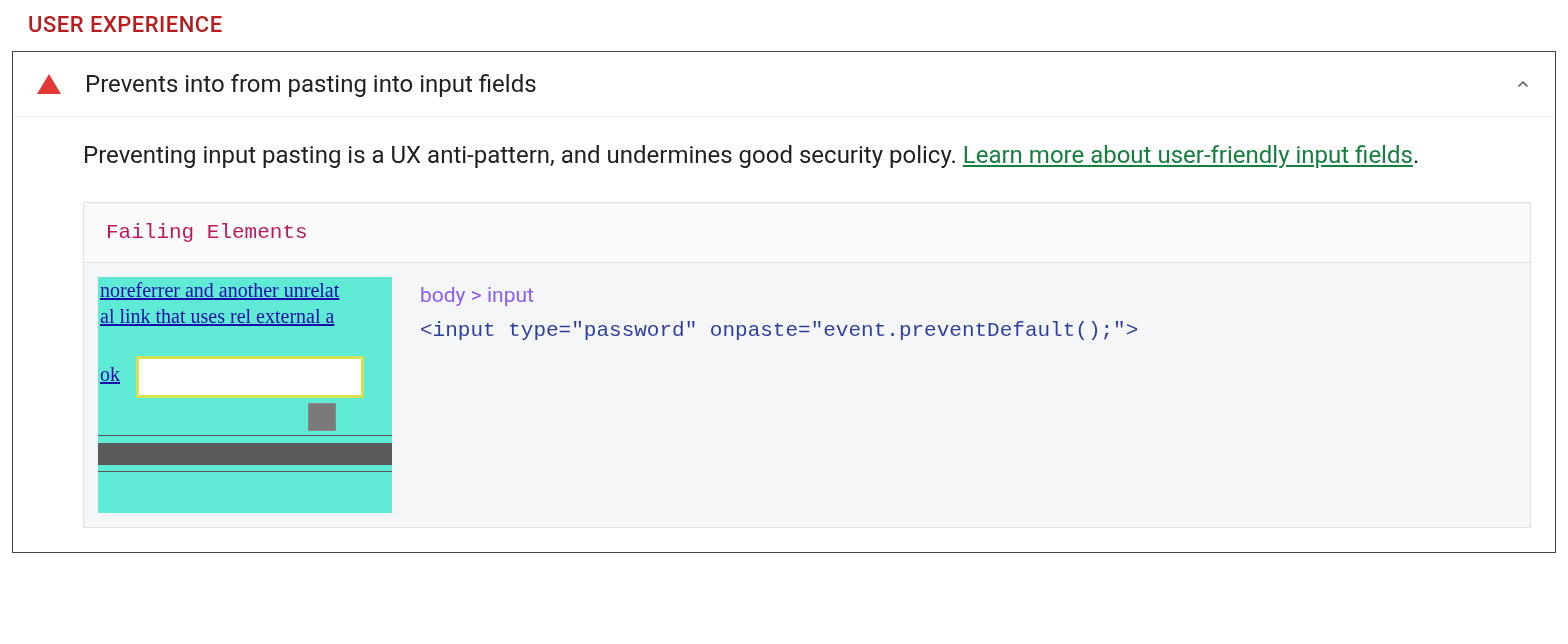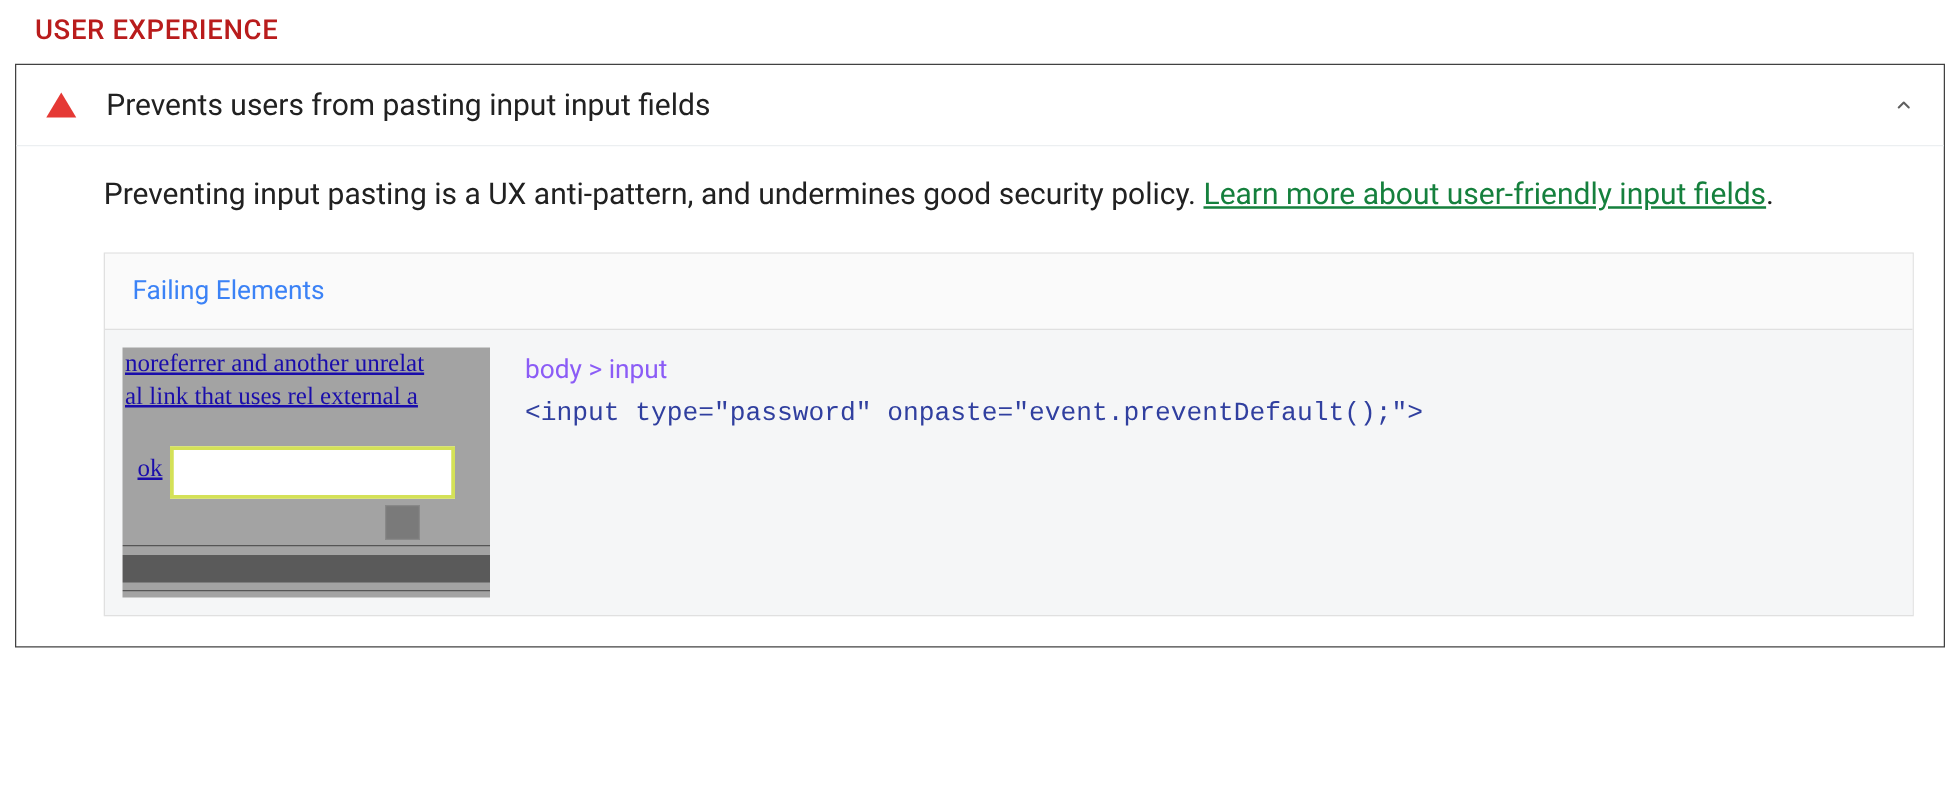--- a/index.html
+++ b/index.html
@@ -8,43 +8,43 @@
     .audit-panel { border: 1px solid #424242; background: #fff; }
     .audit-header { display: flex; align-items: center; padding: 18px 24px; border-bottom: 1px solid #eceff1; cursor: pointer; }
     .tri-icon { width: 0; height: 0; border-left: 12px solid transparent; border-right: 12px solid transparent; border-bottom: 20px solid #e53935; margin-right: 24px; flex-shrink: 0; }
     .audit-title { font-size: 24px; font-weight: 400; color: #212121; flex: 1; }
     .chevron { width: 16px; height: 16px; flex-shrink: 0; }
     .chevron svg { width: 100%; height: 100%; }
     .audit-body { padding: 20px 24px 24px 70px; }
     .audit-desc { font-size: 24px; font-weight: 400; color: #212121; line-height: 1.55; }
     .audit-desc a { color: #15803d; text-decoration: underline; }
     .table-block { margin-top: 28px; border: 1px solid #e0e0e0; background: #fafafa; }
-    .table-head { padding: 18px 22px; font-size: 21px; color: #3b82f6; border-bottom: 1px solid #e0e0e0; background: #fafafa; }
+    .table-head { padding: 18px 22px; font-size: 21px; color: #be185d; border-bottom: 1px solid #e0e0e0; background: #fafafa; font-family: Liberation Mono, monospace; }
     .table-row { display: flex; padding: 14px; gap: 28px; align-items: flex-start; background: #f5f6f7; }
-    .thumb { width: 294px; height: 200px; background: #a3a3a3; position: relative; overflow: hidden; flex-shrink: 0; font-family: "Times New Roman", serif; }
+    .thumb { width: 294px; height: 236px; background: #5eead4; position: relative; overflow: hidden; flex-shrink: 0; font-family: "Times New Roman", serif; }
     .thumb .link-line { color: #1a0dab; text-decoration: underline; font-size: 20px; white-space: nowrap; line-height: 26px; padding-left: 2px; }
     .thumb .highlight-box { position: absolute; left: 38px; top: 79px; width: 228px; height: 42px; background: #fff; border: 3px solid #d4e157; }
-    .thumb .ok-label { position: absolute; left: 12px; top: 86px; color: #1a0dab; text-decoration: underline; font-size: 20px; }
+    .thumb .ok-label { position: absolute; left: 2px; top: 86px; color: #1a0dab; text-decoration: underline; font-size: 20px; }
     .thumb .img-ph { position: absolute; left: 210px; top: 126px; width: 28px; height: 28px; border: 1px solid #888; background: #7a7a7a; }
     .thumb .hr1 { position: absolute; left: 0; right: 0; top: 158px; height: 1px; background: #555; }
     .thumb .bar { position: absolute; left: 0; right: 0; top: 166px; height: 22px; background: #5a5a5a; }
     .thumb .hr2 { position: absolute; left: 0; right: 0; top: 194px; height: 1px; background: #555; }
     .code-col { flex: 1; padding-top: 6px; }
     .selector { font-size: 21px; color: #8b5cf6; margin-bottom: 12px; }
     .code-snip { font-family: "SFMono-Regular", Consolas, "Liberation Mono", Menlo, monospace; font-size: 21px; color: #303f9f; white-space: nowrap; }
   </style>
 </head>
 <body>
 
 <div class="section-header">USER EXPERIENCE</div>
 
 <div class="audit-panel">
   <div class="audit-header">
     <div class="tri-icon"></div>
-    <div class="audit-title">Prevents users from pasting input input fields</div>
+    <div class="audit-title">Prevents into from pasting into input fields</div>
     <div class="chevron">
       <svg viewBox="0 0 24 24" fill="none" stroke="#616161" stroke-width="2.5" stroke-linecap="round" stroke-linejoin="round">
           <polyline points="18 15 12 9 6 15"></polyline>
         </svg>
     </div>
   </div>
 
   <div class="audit-body">
     <p class="audit-desc">
       <span>Preventing input pasting is a UX anti-pattern, and undermines good security policy. </span><a href="#">Learn more about user-friendly input fields</a><span>.</span>

